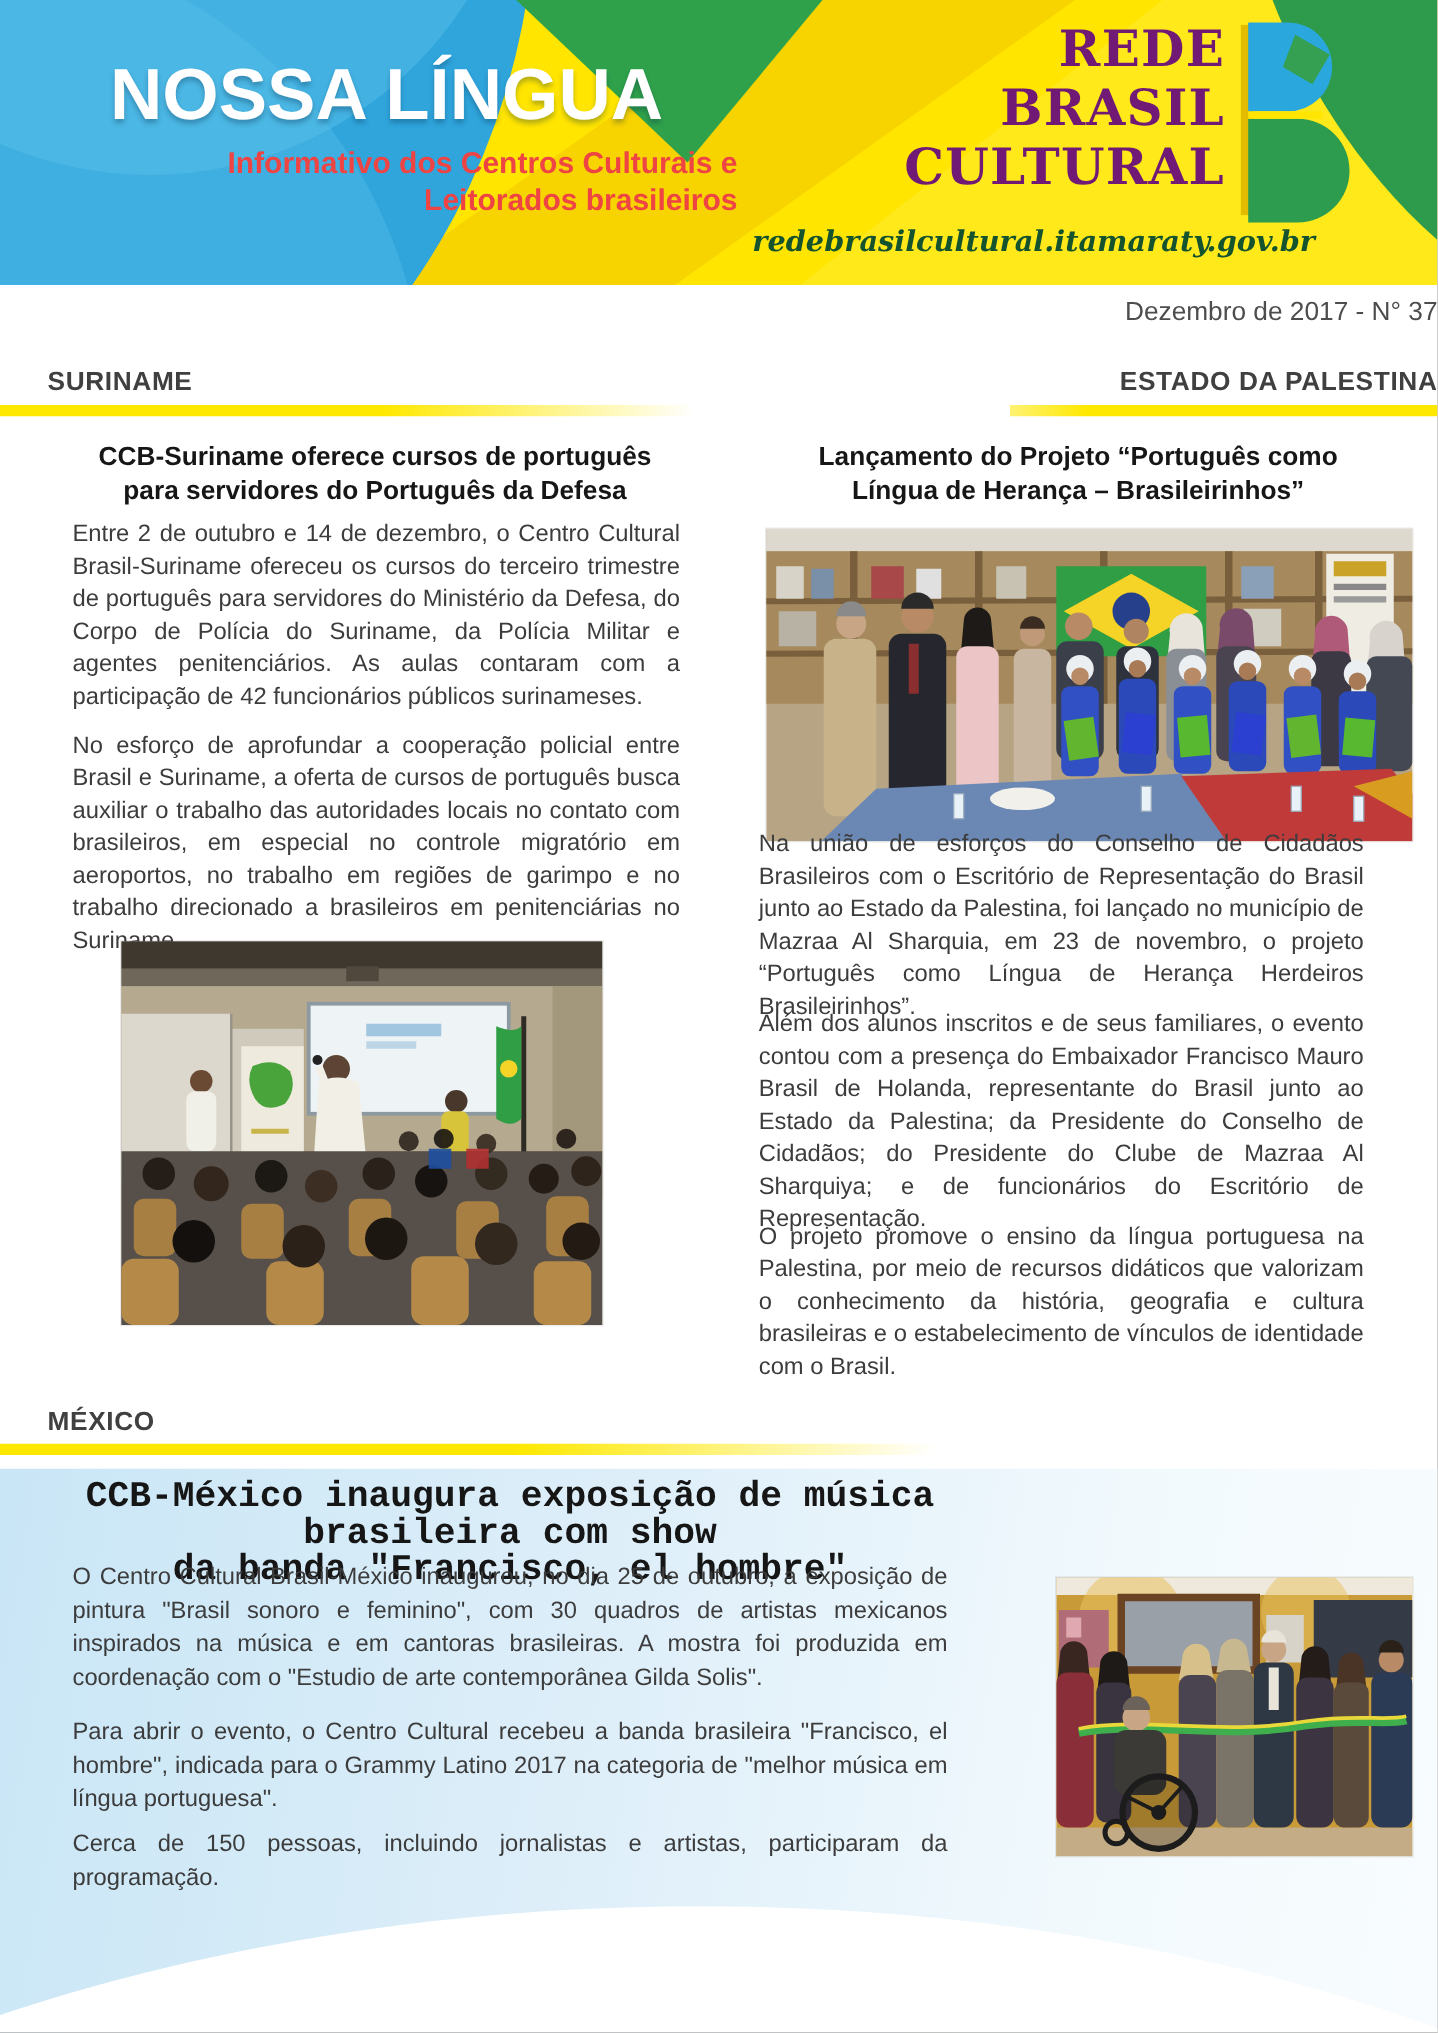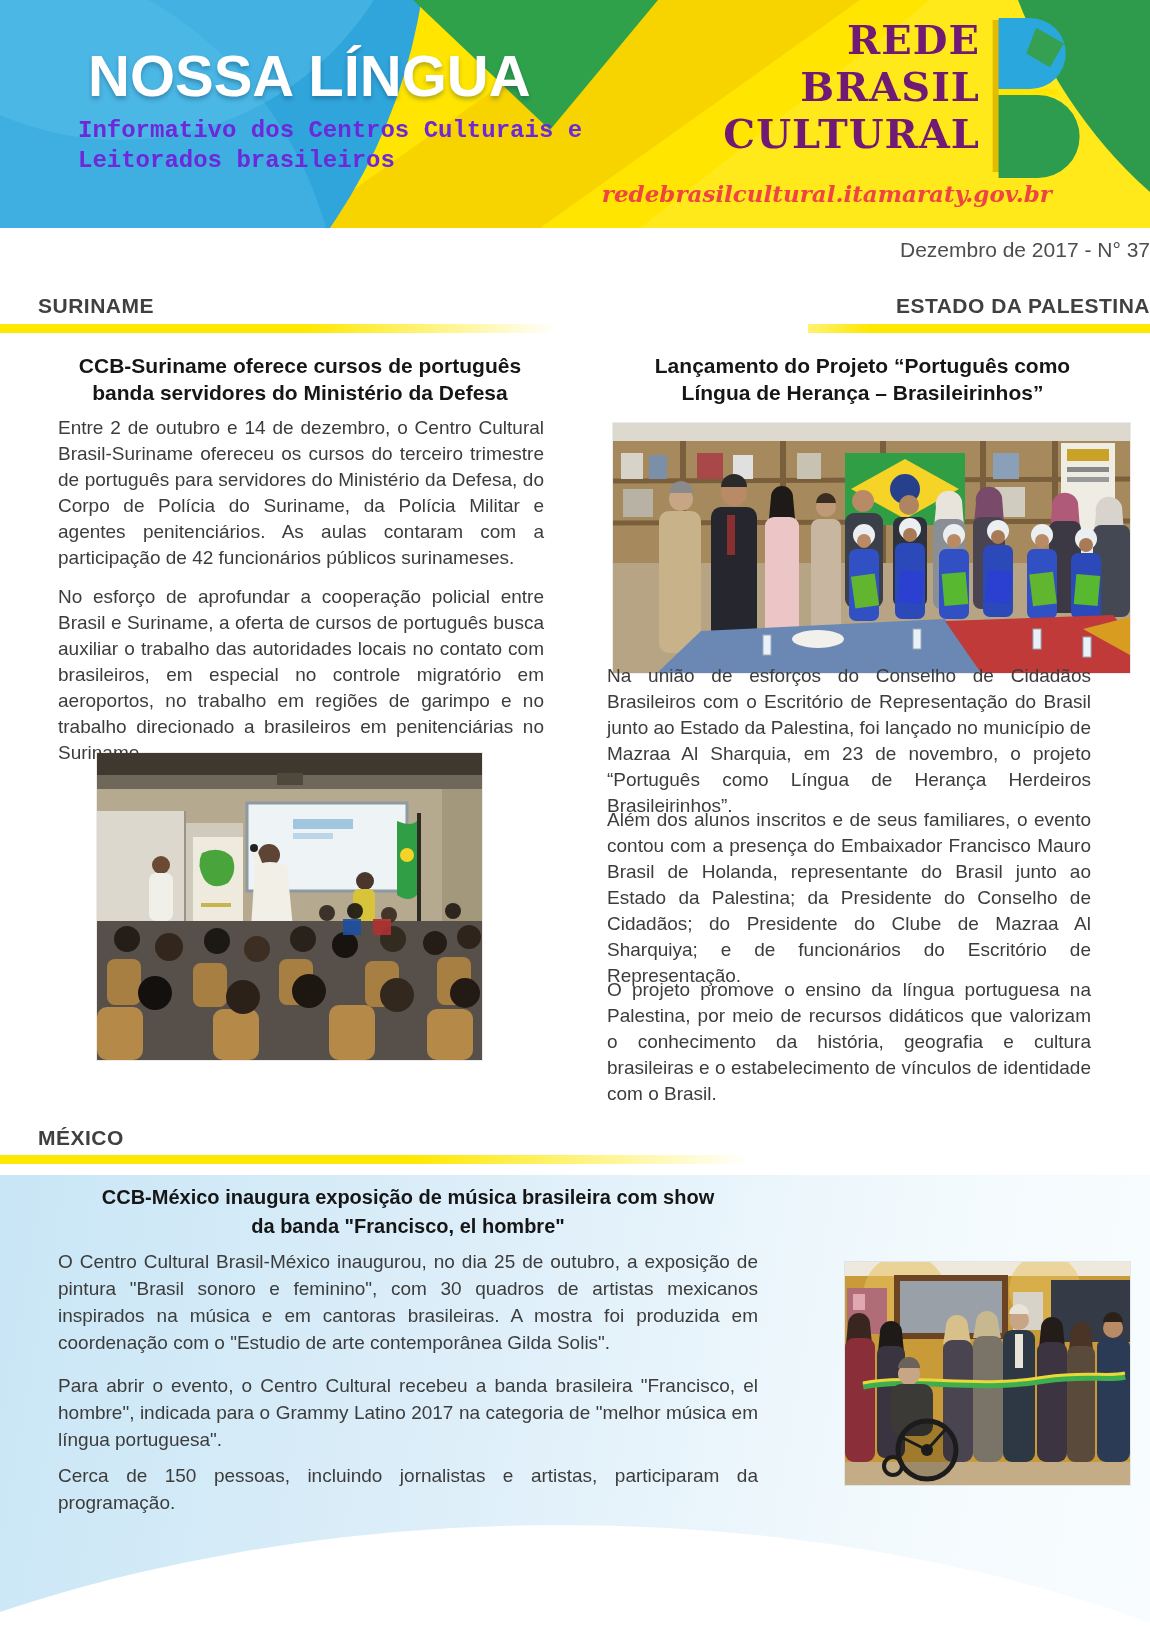--- a/index.html
+++ b/index.html
@@ -11,32 +11,32 @@
   .abs{position:absolute;}
   
   .header{left:0;top:0;width:1150px;height:228px;overflow:hidden;}
   .header svg.bg{position:absolute;left:0;top:0;width:100%;height:100%;}
   .masthead-title{
     left:88px;top:42px;width:520px;
     font-size:58px;font-weight:bold;letter-spacing:0px;color:#ffffff;
     text-shadow:0 3px 4px rgba(0,40,70,.30);white-space:nowrap;
   }
   .masthead-sub{
-    left:78px;top:116px;width:512px;text-align:left;
-    font-size:24px;font-weight:bold;line-height:30px;color:#6d28d9;font-family:Liberation Mono, monospace;
+    left:78px;top:116px;width:512px;text-align:right;
+    font-size:24px;font-weight:bold;line-height:30px;color:#ef4444;
   }
   .brand{
     left:640px;top:16px;width:340px;text-align:right;
     font-family:"DejaVu Serif",serif;font-weight:bold;
     font-size:40px;line-height:47px;color:#701a75;letter-spacing:1px;
   }
   .brand-url{
     left:560px;top:180px;width:492px;text-align:right;
     font-family:"DejaVu Serif",serif;font-style:italic;font-weight:bold;
-    font-size:23px;color:#ef4444;
+    font-size:23px;color:#14532d;
   }
   .logo-b{left:988px;top:12px;width:118px;height:168px;}
   
   .dateline{top:238px;right:16px;font-size:21px;color:#4d4d4d;text-align:center;}
   .sec-label{font-size:21px;font-weight:bold;color:#404040;letter-spacing:.5px;}
   .bar{height:9px;}
   .bar-left{background:linear-gradient(to right,#ffe800 0%,#ffe800 55%,rgba(255,232,0,0) 100%);}
   .bar-right{background:linear-gradient(to right,rgba(255,232,0,.55) 0%,#ffe800 18%,#ffe800 100%);}
   .art-title{font-size:21px;font-weight:bold;line-height:27px;color:#161616;text-align:center;}
   .body-p{font-size:19px;line-height:26px;text-align:justify;color:#3c3c3c;margin:0;}
@@ -97,21 +97,21 @@
   <div class="abs dateline">Dezembro de 2017 - N° 37</div>
 
   <div class="abs sec-label" style="left:38px;top:294px;">SURINAME</div>
   <div class="abs bar bar-left" style="left:0;top:324px;width:556px;"></div>
 
   <div class="abs sec-label" style="right:16px;top:294px;text-align:right;">ESTADO DA PALESTINA</div>
   <div class="abs bar bar-right" style="left:808px;top:324px;width:342px;"></div>
 
   <div class="abs art-title" style="left:50px;top:352px;width:500px;">
     <span>CCB-Suriname oferece cursos de português</span><br>
-    <span>banda servidores do Ministério da Defesa</span>
+    <span>para servidores do Português da Defesa</span>
   </div>
 
   <p class="abs body-p" style="left:58px;top:415px;width:486px;">Entre 2 de outubro e 14 de dezembro, o Centro Cultural Brasil-Suriname ofereceu os cursos do terceiro trimestre de português para servidores do Ministério da Defesa, do Corpo de Polícia do Suriname, da Polícia Militar e agentes penitenciários. As aulas contaram com a participação de 42 funcionários públicos surinameses.</p>
   <p class="abs body-p" style="left:58px;top:584px;width:486px;">No esforço de aprofundar a cooperação policial entre Brasil e Suriname, a oferta de cursos de português busca auxiliar o trabalho das autoridades locais no contato com brasileiros, em especial no controle migratório em aeroportos, no trabalho em regiões de garimpo e no trabalho direcionado a brasileiros em penitenciárias no Suriname.</p>
 
   <div class="abs photo" style="left:97px;top:753px;width:385px;height:307px;">
     <svg viewBox="0 0 385 307" preserveAspectRatio="none">
       <rect width="385" height="307" fill="#9b9181"></rect>
       <rect width="385" height="22" fill="#3e382f"></rect>
       <rect y="22" width="385" height="14" fill="#6e675a"></rect>
@@ -312,21 +312,21 @@
   <p class="abs body-p" style="left:607px;top:807px;width:484px;">Além dos alunos inscritos e de seus familiares, o evento contou com a presença do Embaixador Francisco Mauro Brasil de Holanda, representante do Brasil junto ao Estado da Palestina; da Presidente do Conselho de Cidadãos; do Presidente do Clube de Mazraa Al Sharquiya; e de funcionários do Escritório de Representação.</p>
   <p class="abs body-p" style="left:607px;top:977px;width:484px;">O projeto promove o ensino da língua portuguesa na Palestina, por meio de recursos didáticos que valorizam o conhecimento da história, geografia e cultura brasileiras e o estabelecimento de vínculos de identidade com o Brasil.</p>
 
   <div class="abs sec-label" style="left:38px;top:1126px;">MÉXICO</div>
   <div class="abs bar bar-left" style="left:0;top:1155px;width:750px;"></div>
 
   <div class="abs mx-panel">
     <div class="mx-wave"></div>
   </div>
 
-  <div class="abs art-title" style="left:40px;top:1183px;width:736px;font-size:20px;line-height:29px;">
+  <div class="abs art-title" style="left:40px;top:1183px;width:736px;font-size:29px;line-height:29px;font-family:Liberation Mono, monospace;">
     <span>CCB-México inaugura exposição de música brasileira com show</span><br>
     <span>da banda "Francisco, el hombre"</span>
   </div>
 
   <p class="abs body-p mx-body" style="left:58px;top:1248px;width:700px;">O Centro Cultural Brasil-México inaugurou, no dia 25 de outubro, a exposição de pintura "Brasil sonoro e feminino", com 30 quadros de artistas mexicanos inspirados na música e em cantoras brasileiras. A mostra foi produzida em coordenação com o "Estudio de arte contemporânea Gilda Solis".</p>
   <p class="abs body-p mx-body" style="left:58px;top:1372px;width:700px;">Para abrir o evento, o Centro Cultural recebeu a banda brasileira "Francisco, el hombre", indicada para o Grammy Latino 2017 na categoria de "melhor música em língua portuguesa".</p>
   <p class="abs body-p mx-body" style="left:58px;top:1462px;width:700px;">Cerca de 150 pessoas, incluindo jornalistas e artistas, participaram da programação.</p>
 
   <div class="abs photo" style="left:845px;top:1262px;width:285px;height:223px;">
     <svg viewBox="0 0 285 223" preserveAspectRatio="none">

